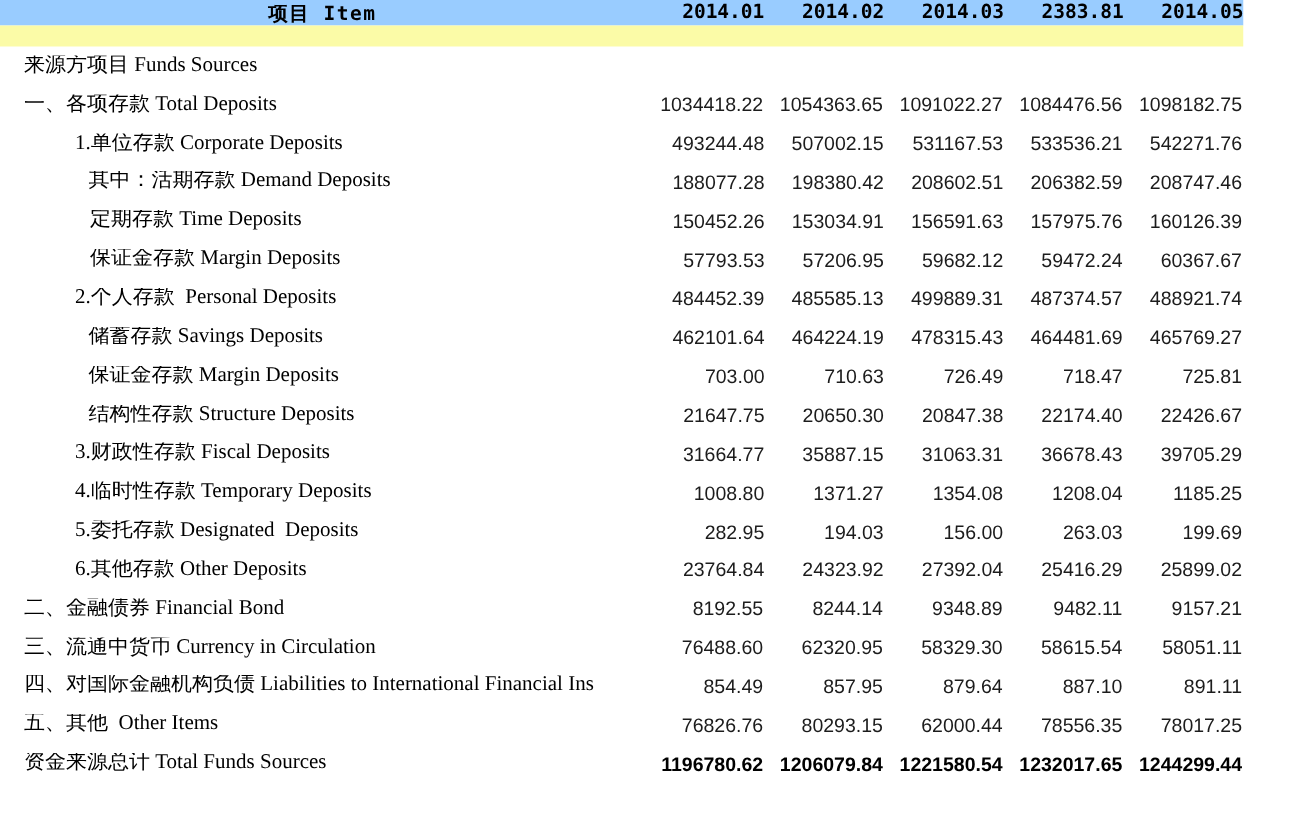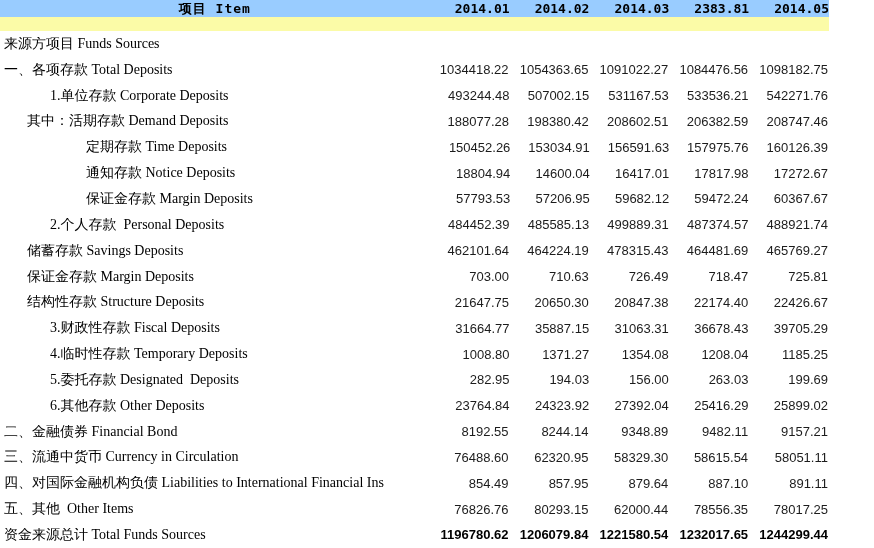--- a/index.html
+++ b/index.html
@@ -20,24 +20,24 @@
   .row{display:flex;height:25.85px;align-items:center;}
   .label{
     width:453px;box-sizing:border-box;white-space:pre;overflow:hidden;
     font-size:14px;line-height:1;
   }
   .num{
     width:84.2px;box-sizing:border-box;text-align:right;padding-right:1px;
     font-family:"Liberation Sans","DejaVu Sans",sans-serif;
     font-size:13px;color:#1c1c1c;line-height:1;
   }
-  .ind0{padding-left:4px;}
+  .ind0{padding-left:16px;}
   .ind1{padding-left:50px;}
-  .ind2{padding-left:27px;font-family:Liberation Serif, serif;}
-  .ind3{padding-left:86px;}
+  .ind2{padding-left:59px;font-family:Liberation Serif, serif;}
+  .ind3{padding-left:60px;}
   .bold .label{font-weight:normal;}
   .bold .num{font-weight:bold;color:#000;}
 </style>
 </head>
 <body>
 
 <div class="screen">
   <div class="hdr-row" style="background: rgb(153, 204, 255);">
     <div class="hdr-label">项目 Item</div>
 
@@ -79,28 +79,20 @@
       </div>
       <div class="row">
         <div class="label ind3">定期存款 Time Deposits</div>
         <div class="num">150452.26</div>
         <div class="num">153034.91</div>
         <div class="num">156591.63</div>
         <div class="num">157975.76</div>
         <div class="num">160126.39</div>
       </div>
       <div class="row">
-        <div class="label ind3">通知存款 Notice Deposits</div>
-        <div class="num">18804.94</div>
-        <div class="num">14600.04</div>
-        <div class="num">16417.01</div>
-        <div class="num">17817.98</div>
-        <div class="num">17272.67</div>
-      </div>
-      <div class="row">
         <div class="label ind3">保证金存款 Margin Deposits</div>
         <div class="num">57793.53</div>
         <div class="num">57206.95</div>
         <div class="num">59682.12</div>
         <div class="num">59472.24</div>
         <div class="num">60367.67</div>
       </div>
       <div class="row">
         <div class="label ind1">2.个人存款  Personal Deposits</div>
         <div class="num">484452.39</div>

